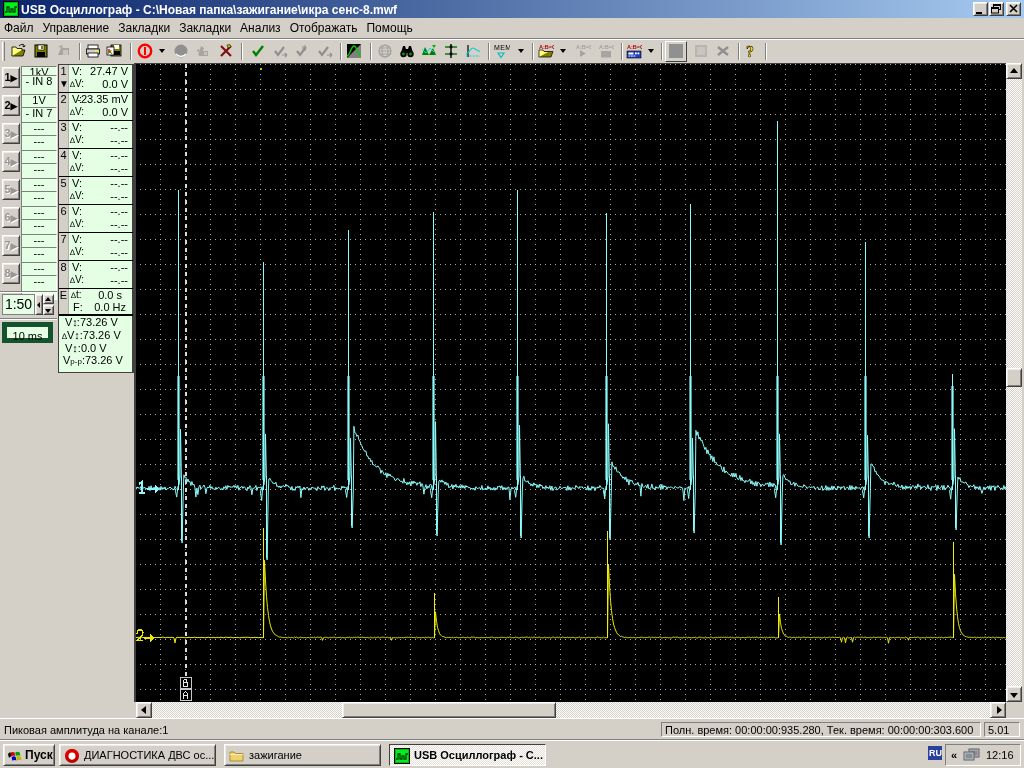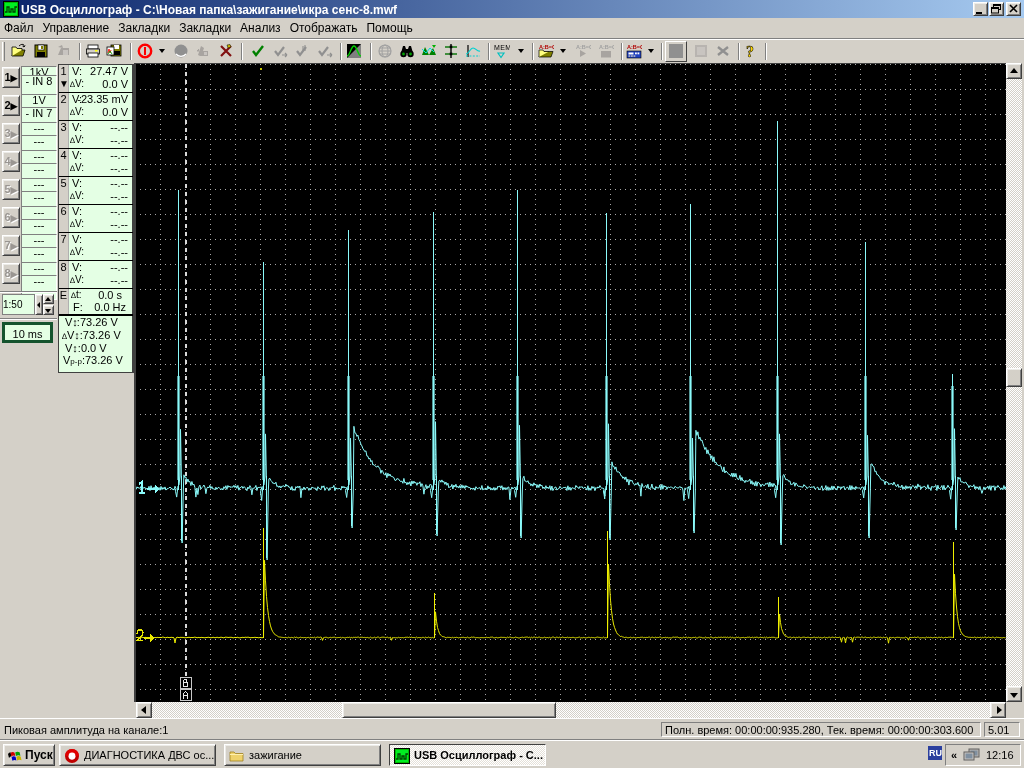--- a/index.html
+++ b/index.html
@@ -237,32 +237,32 @@
 <div class="chbtn" style="top:144px;color:#9A9692;text-shadow:1px 1px 0 #fff;">6<span style="font-size:9px">▶</span></div>
 <div class="chcell" style="top:143px;">---</div>
 <div class="chcell" style="top:156px;">---</div>
 <div class="chbtn" style="top:172px;color:#9A9692;text-shadow:1px 1px 0 #fff;">7<span style="font-size:9px">▶</span></div>
 <div class="chcell" style="top:171px;">---</div>
 <div class="chcell" style="top:184px;">---</div>
 <div class="chbtn" style="top:200px;color:#9A9692;text-shadow:1px 1px 0 #fff;">8<span style="font-size:9px">▶</span></div>
 <div class="chcell" style="top:199px;">---</div>
 <div class="chcell" style="top:212px;">---</div>
 <div class="abs" style="left:0;top:228px;width:57px;height:2px;border-top:1px solid #808080;border-bottom:1px solid #fff"></div>
-<div class="abs" style="left:2px;top:231px;width:33px;height:21px;background:#E4FFE4;border:1px solid #808080;font-size:10px;text-align:left;line-height:19px">1:50</div>
+<div class="abs" style="left:2px;top:231px;width:33px;height:21px;background:#E4FFE4;border:1px solid #808080;font-size:14px;text-align:center;line-height:19px">1:50</div>
 <div class="sbtn" style="left:35px;top:231px;width:8px;height:21px">
       <div class="tri" style="left:1px;top:7px;border:3px solid transparent;border-right:3px solid #000;border-left:none"></div>
     </div>
 <div class="sbtn" style="left:43px;top:231px;width:11px;height:10px">
       <div class="tri" style="left:1px;top:2px;border:3px solid transparent;border-bottom:4px solid #000;border-top:none"></div>
     </div>
 <div class="sbtn" style="left:43px;top:242px;width:11px;height:10px">
       <div class="tri" style="left:1px;top:3px;border:3px solid transparent;border-top:4px solid #000;border-bottom:none"></div>
     </div>
 <div class="abs" style="left:0;top:255px;width:57px;height:2px;border-top:1px solid #808080;border-bottom:1px solid #fff"></div>
-<div class="abs" style="left:2px;top:259px;width:51px;height:21px;background:#E4FFE4;border:3px solid #14532d;font-size:11px;text-align:center;line-height:19px">10 ms</div>
+<div class="abs" style="left:2px;top:259px;width:51px;height:21px;background:#E4FFE4;border:5px solid #14532d;font-size:11px;text-align:center;line-height:19px">10 ms</div>
 <div id="mpanel" class="abs" style="top:1px">
 <div class="mnum" style="top:0px;height:27px;">
         <div style="padding-top:0px;text-align:center">1</div>
         <div style="font-size:10px;text-align:left;margin-top:1px">▼</div>
       </div>
 <div class="mline" style="left:13px;top:0px">V:</div>
       <div class="mline" style="right:4px;top:0px">27.47 V</div>
 <div class="mline" style="left:11px;top:13px;font-size:10px"><span style="font-size:8px">∆</span>V:</div>
       <div class="mline" style="right:4px;top:13px">0.0 V</div>
 <div class="msep" style="top:27px"></div>

